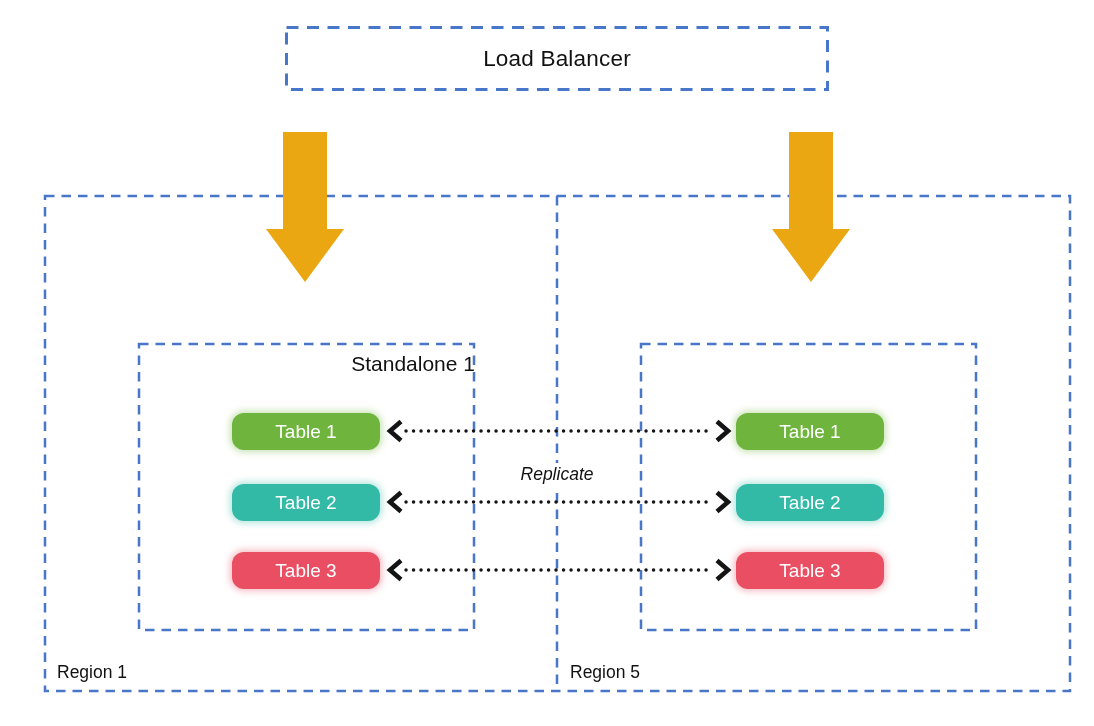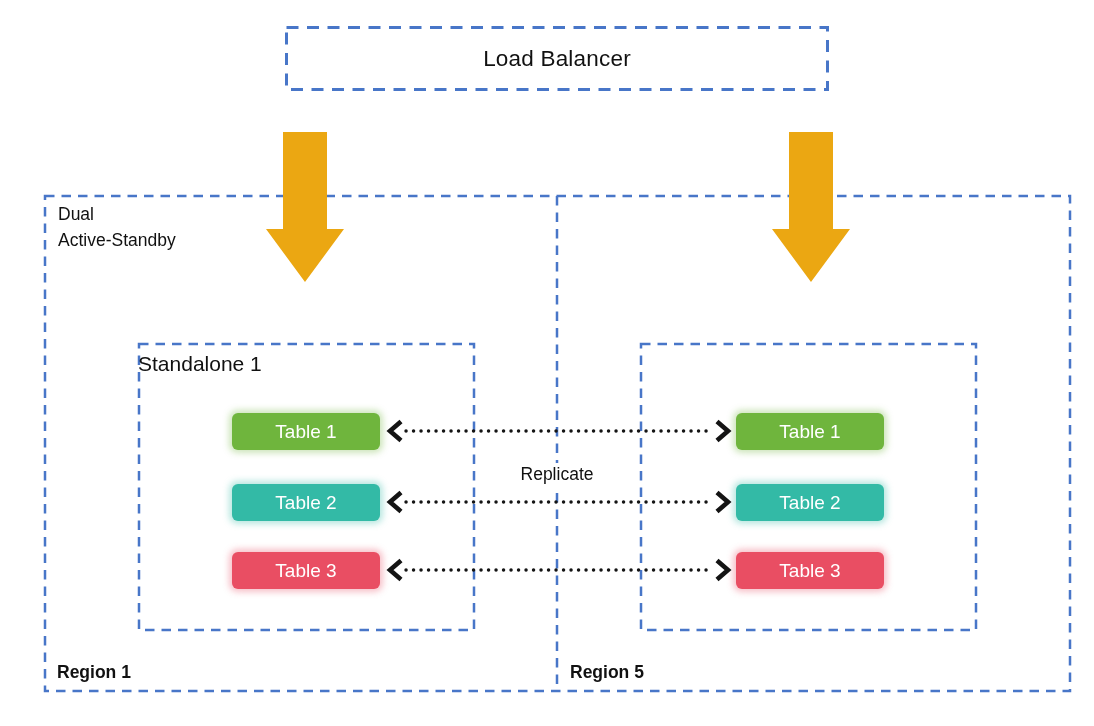--- a/index.html
+++ b/index.html
@@ -11,62 +11,58 @@
   svg.borders{position:absolute;left:0;top:0;}
   .b{fill:none;stroke:var(--blue,#4876C8);stroke-width:2.5;stroke-dasharray:9.5 7;}
   .b.lb{stroke-width:3;stroke-dasharray:12 8.5;}
   .abs{position:absolute;}
   .lb-label{
     left:285px;top:26px;width:544px;height:65px;
     display:flex;align-items:center;justify-content:center;
     font-size:22.5px;letter-spacing:.2px;
   }
   .dual-label{left:58px;top:201px;font-size:17.5px;line-height:26px;}
-  .region-label{top:662px;font-size:17.5px;font-weight:bold;}
-  .s-title{top:352px;width:337px;text-align:left;font-size:21px;}
+  .region-label{top:662px;font-size:17.5px;}
+  .s-title{top:352px;width:337px;text-align:right;font-size:21px;}
   .chip{
-    width:148px;height:37px;border-radius:6px;
+    width:148px;height:37px;border-radius:12px;
     display:flex;align-items:center;justify-content:center;
     color:#fff;font-size:19px;
   }
   .dn-arrow{
     top:132px;width:78px;height:150px;
     clip-path:polygon(17px 0, 61px 0, 61px 97px, 78px 97px, 39px 150px, 0 97px, 17px 97px);
     filter:drop-shadow(0 0 2.5px #ffe9a4) drop-shadow(0 0 4px rgba(255,214,110,.7));
   }
   svg.rep-arrow{position:absolute;overflow:visible;}
   .dots{stroke:var(--dot,#141414);stroke-width:3.4;stroke-dasharray:0.1 7.4;stroke-linecap:round;fill:none;}
   .chev{stroke:var(--dot,#141414);stroke-width:4.6;fill:none;}
   .replicate-label{
     left:487px;top:463px;width:140px;text-align:center;
-    font-size:17.5px;background:#fff;padding:1px 0;
+    font-size:17.5px;background:#fff;padding:1px 0;font-style:italic;
   }
 </style>
 </head>
 <body>
 
 <div class="stage">
 
   <svg class="borders" width="1094" height="726" viewBox="0 0 1094 726">
     <rect class="b lb" x="286.5" y="27.5" width="541" height="62"></rect>
     <rect class="b" x="45" y="196" width="1025" height="495"></rect>
     <line class="b" x1="557" y1="196" x2="557" y2="691"></line>
     <rect class="b" x="139" y="344" width="335" height="286"></rect>
     <rect class="b" x="641" y="344" width="335" height="286"></rect>
   </svg>
 
   <div class="abs dn-arrow" style="left: 266px; background-color: rgb(235, 167, 18);"></div>
   <div class="abs dn-arrow" style="left: 772px; background-color: rgb(235, 167, 18);"></div>
 
   <div class="abs lb-label">Load Balancer</div>
 
-  <div class="abs dual-label">
-    <div>Dual</div>
-    <div>Active-Standby</div>
-  </div>
 
   <div class="abs region-label" style="left:57px">Region 1</div>
   <div class="abs region-label" style="left:570px">Region 5</div>
 
   <div class="abs s-title" style="left:138px">Standalone 1</div>
 
   <div class="abs chip" style="left: 232px; top: 413px; background-color: rgb(111, 181, 61); box-shadow: rgba(111, 181, 61, 0.35) 0px 0px 6px 2.5px;">Table 1</div>
   <div class="abs chip" style="left: 232px; top: 484px; background-color: rgb(51, 186, 166); box-shadow: rgba(51, 186, 166, 0.35) 0px 0px 6px 2.5px;">Table 2</div>
   <div class="abs chip" style="left: 232px; top: 552px; background-color: rgb(233, 78, 99); box-shadow: rgba(233, 78, 99, 0.35) 0px 0px 6px 2.5px;">Table 3</div>
 

